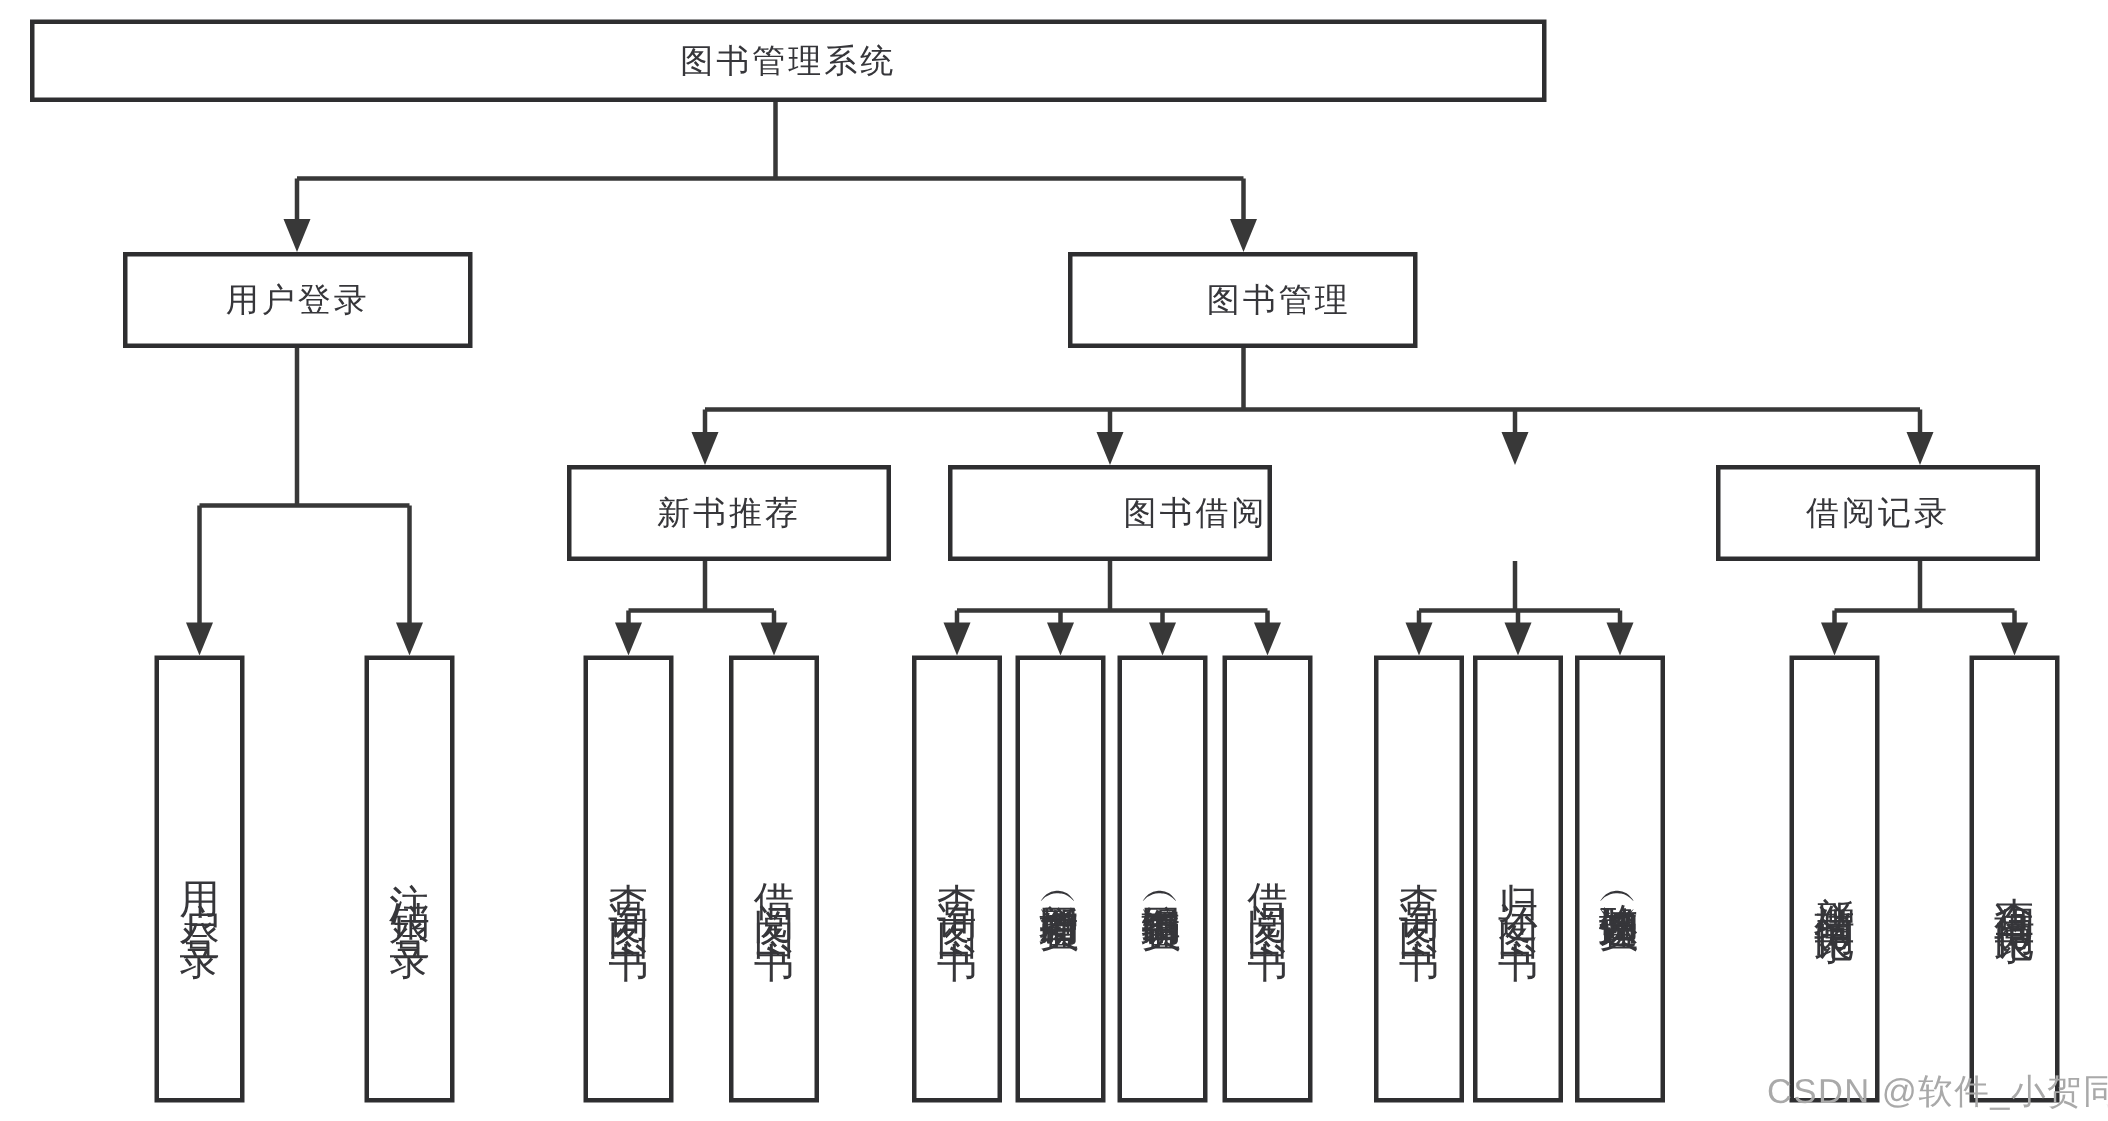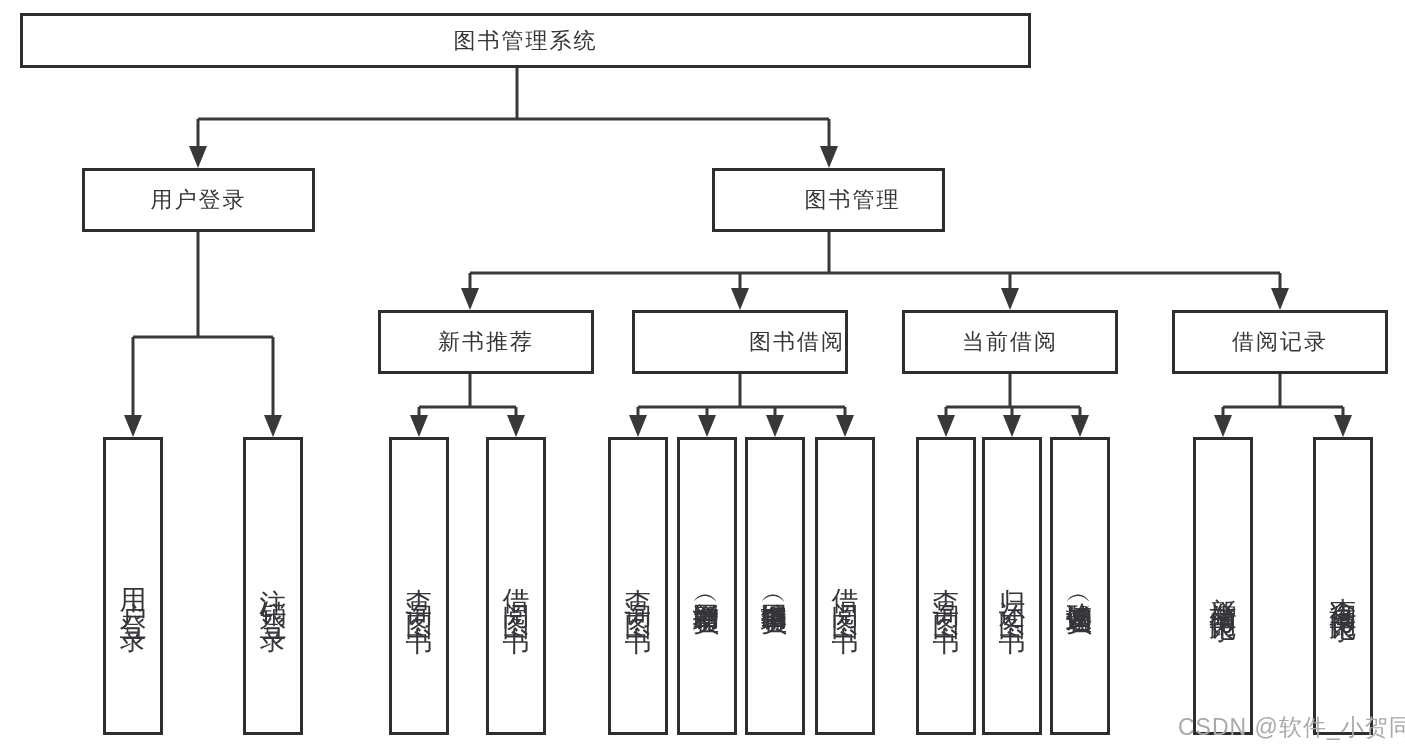--- a/index.html
+++ b/index.html
@@ -110,24 +110,21 @@
   <div class="node" style="left:712px;top:168px;width:233px;height:64px;padding-left:48px;">
     <span>图书管理</span>
   </div>
 
   <div class="node" style="left:362px;top:310px;width:216px;height:64px;margin-left:16px;">
     <span>新书推荐</span>
   </div>
   <div class="node" style="left:632px;top:310px;width:216px;height:64px;justify-content:flex-end;">
     <span>图书借阅</span>
   </div>
-  <div class="node" style="left:902px;top:310px;width:216px;height:64px;">
-    <span>当前借阅</span>
-  </div>
-  <div class="node" style="left:1172px;top:310px;width:216px;height:64px;">
+  <div class="node" style="left:1144px;top:310px;width:216px;height:64px;">
     <span>借阅记录</span>
   </div>
 
   <div class="vnode ls-wide" style="left:103px;">
     <span class="vtext">用户登录</span>
   </div>
   <div class="vnode ls-wide" style="left:243px;">
     <span class="vtext">注销登录</span>
   </div>
 

